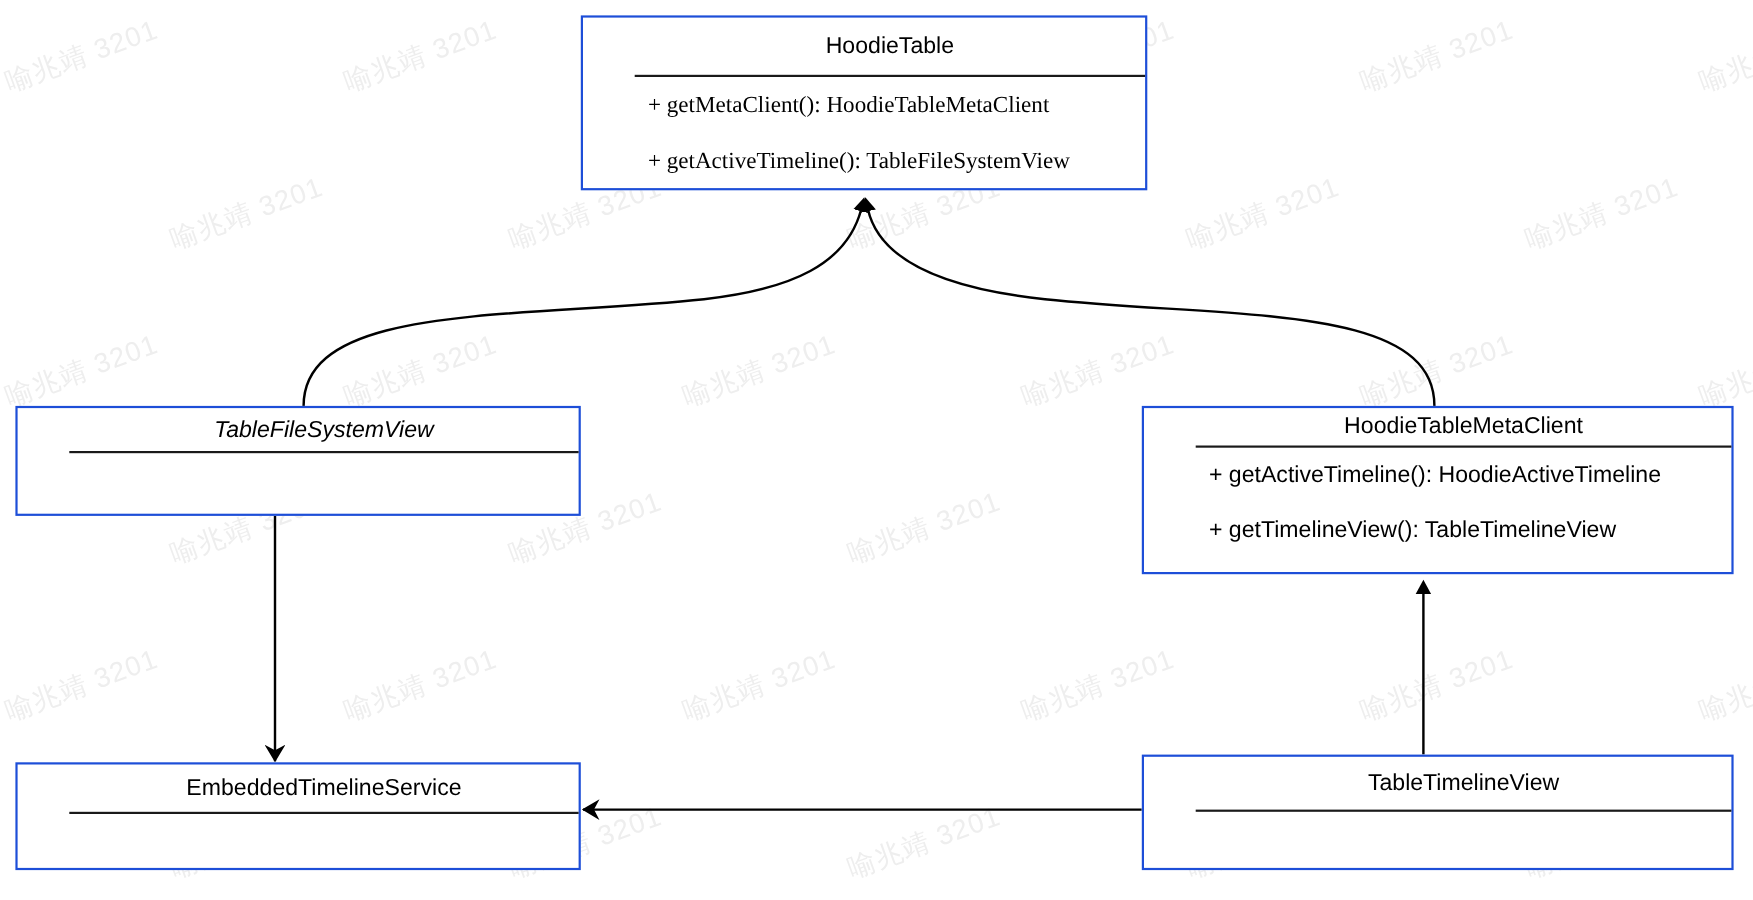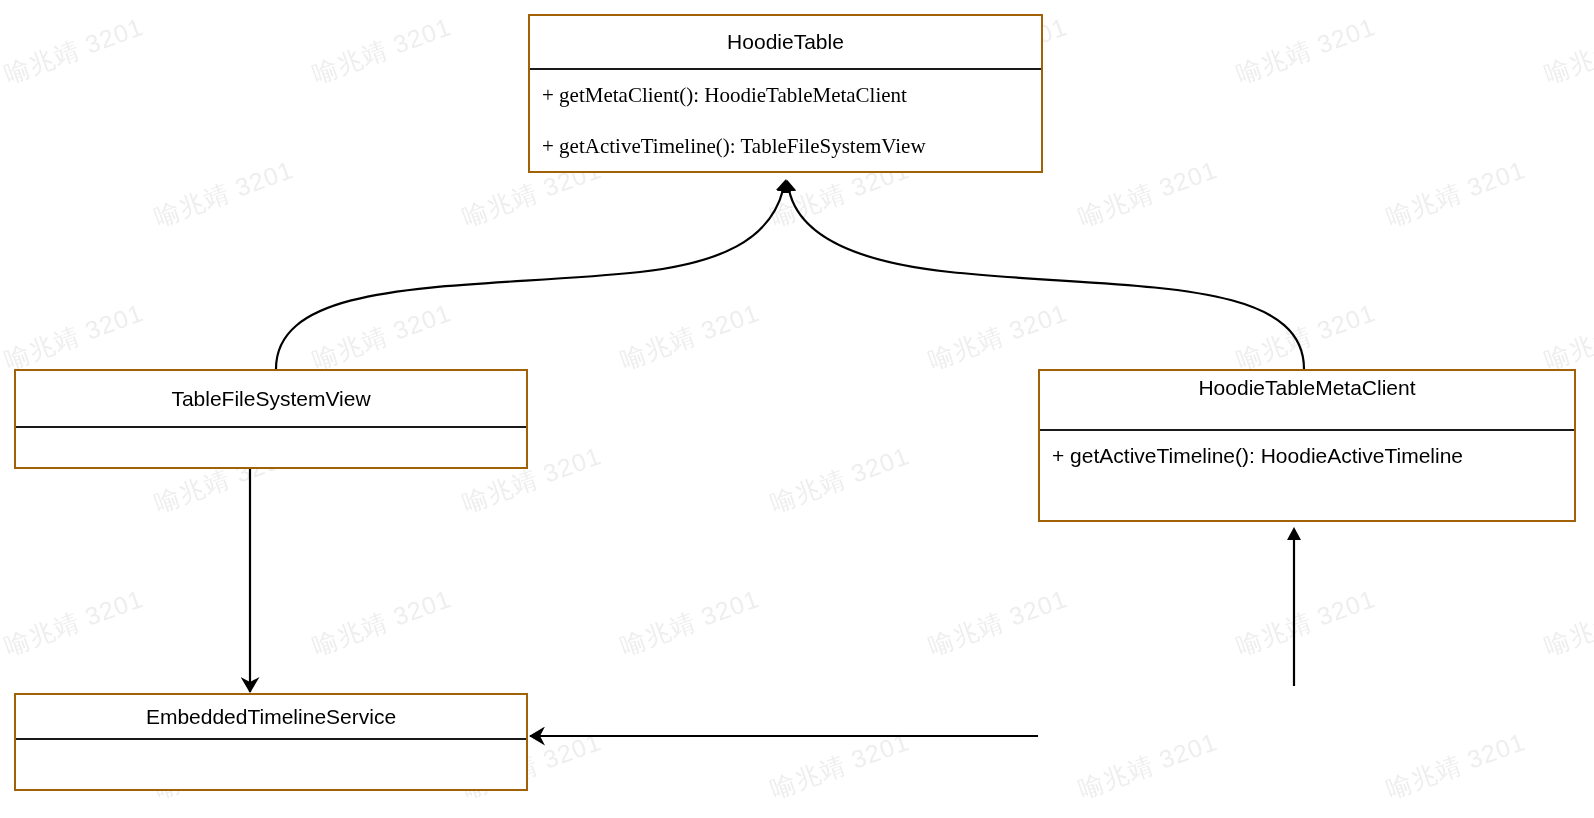--- a/index.html
+++ b/index.html
@@ -48,23 +48,24 @@
     width: 1594px;
     height: 818px;
     z-index: 2;
     pointer-events: none;
   }
 
   
   .uml-class {
     position: absolute;
     background: #ffffff;
-    border: 2px solid #a16207;
+    border: 2px solid #1d4ed8;
     box-sizing: border-box;
     z-index: 3;
+    padding-left: 47px;
   }
   .uml-header {
     display: flex;
     align-items: center;
     justify-content: center;
     box-sizing: border-box;
     font-size: 21px;
     color: #000000;
     text-align: center;
   }
@@ -86,26 +87,26 @@
   }
   .empty-compartment { }
 
   
   #cls-hoodie-table      { left: 528px; top: 14px;  width: 515px; height: 159px; }
   #cls-hoodie-table .uml-header      { height: 52px; }
   #cls-hoodie-table .uml-compartment { height: 103px; font-family: Liberation Serif, serif; }
   #cls-hoodie-table .uml-member      { height: 51px; }
 
   #cls-table-fs-view     { left: 14px;  top: 369px; width: 514px; height: 100px; }
-  #cls-table-fs-view .uml-header      { height: 55px; }
+  #cls-table-fs-view .uml-header      { height: 39px; font-style: italic; }
   #cls-table-fs-view .uml-compartment { height: 49px; }
 
   #cls-meta-client       { left: 1038px; top: 369px; width: 538px; height: 153px; }
   #cls-meta-client .uml-header      { height: 34px; }
-  #cls-meta-client .uml-compartment { height: 102px; margin-top: 24px; }
+  #cls-meta-client .uml-compartment { height: 102px; }
   #cls-meta-client .uml-member      { height: 50px; }
 
   #cls-embedded-service  { left: 14px;  top: 693px; width: 514px; height: 98px; }
   #cls-embedded-service .uml-header      { height: 43px; border-radius: 19px; }
   #cls-embedded-service .uml-compartment { height: 53px; }
 
   #cls-table-timeline-view { left: 1038px; top: 686px; width: 538px; height: 105px; }
   #cls-table-timeline-view .uml-header      { height: 48px; }
   #cls-table-timeline-view .uml-compartment { height: 55px; }
 </style>
@@ -181,22 +182,27 @@
 
   <div class="uml-class" id="cls-table-fs-view">
     <div class="uml-header">TableFileSystemView</div>
     <div class="uml-compartment empty-compartment"></div>
   </div>
 
   <div class="uml-class" id="cls-meta-client">
     <div class="uml-header">HoodieTableMetaClient</div>
     <div class="uml-compartment">
       <div class="uml-member">+ getActiveTimeline(): HoodieActiveTimeline</div>
+      <div class="uml-member">+ getTimelineView(): TableTimelineView</div>
     </div>
   </div>
 
   <div class="uml-class" id="cls-embedded-service">
     <div class="uml-header">EmbeddedTimelineService</div>
     <div class="uml-compartment empty-compartment"></div>
   </div>
 
+  <div class="uml-class" id="cls-table-timeline-view">
+    <div class="uml-header">TableTimelineView</div>
+    <div class="uml-compartment empty-compartment"></div>
+  </div>
 
 </div>
 
 </body></html>

